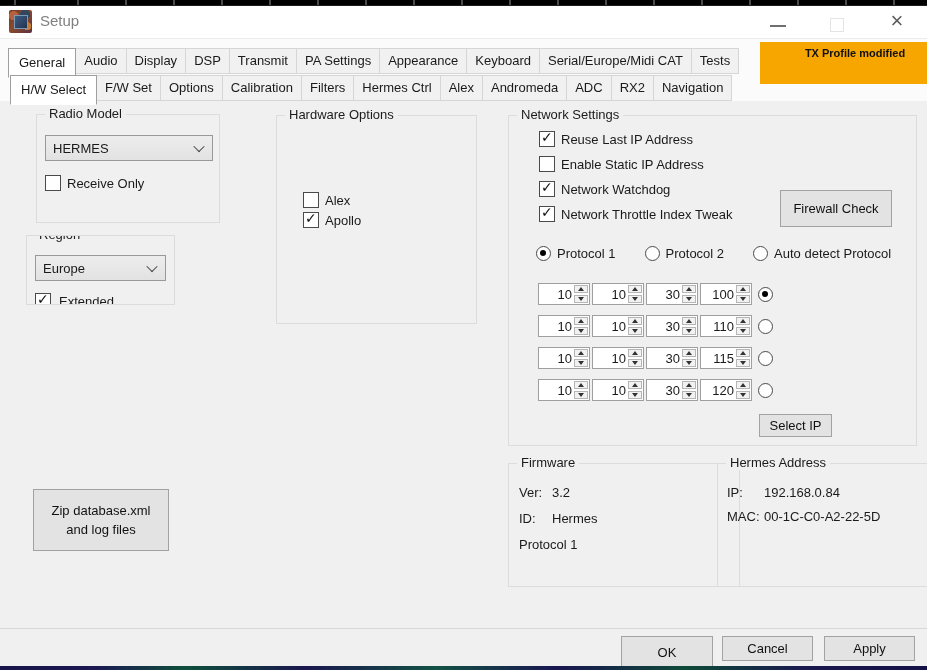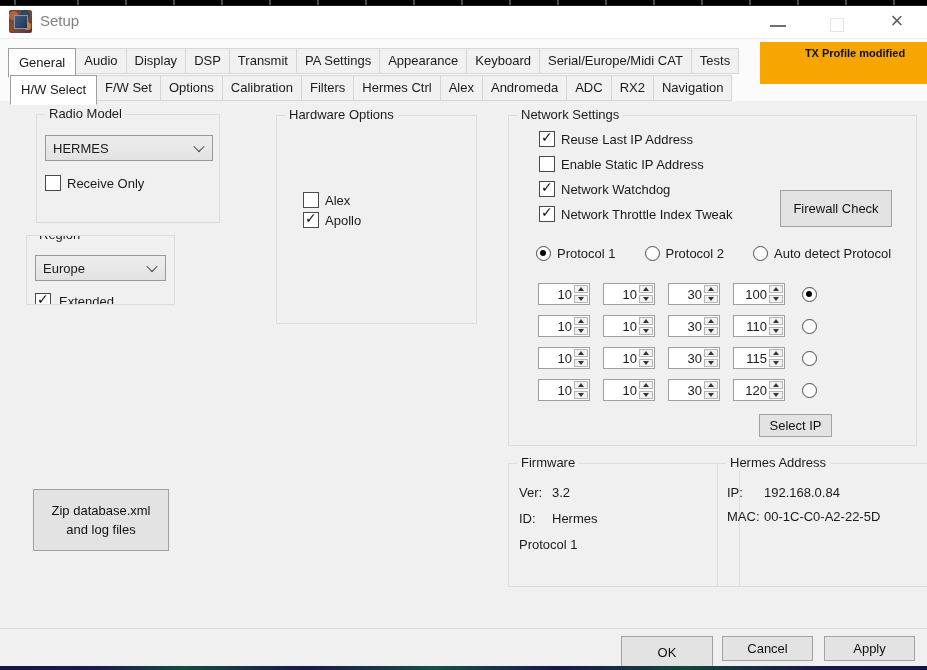--- a/index.html
+++ b/index.html
@@ -50,21 +50,21 @@
   .cb{width:14px;height:14px;border:1px solid #4a4a4a;background:#fff;flex:0 0 auto;position:relative;}
   .cb .mark{position:absolute;left:1px;top:-3px;font-size:14px;color:#111;}
   
   .rb{width:13px;height:13px;border:1px solid #4a4a4a;border-radius:50%;background:#fff;flex:0 0 auto;position:relative;}
   .rb .dot{position:absolute;left:3px;top:3px;width:6px;height:6px;border-radius:50%;background:#000;}
   
   .btn{position:absolute;background:#e3e3e3;border:1px solid #a2a2a2;box-sizing:border-box;
     display:flex;align-items:center;justify-content:center;text-align:center;font-size:13px;color:#111;}
   
   .ip-row{display:flex;align-items:center;margin-bottom:10px;}
-  .spin{width:52px;height:22px;background:#fff;border:1px solid #9f9f9f;box-sizing:border-box;display:flex;margin-right:13px;}
+  .spin{width:52px;height:22px;background:#fff;border:1px solid #9f9f9f;box-sizing:border-box;display:flex;margin-right:2px;}
   .spin .num{flex:1;text-align:right;padding:3px 2px 0 0;font-size:13px;}
   .spin .arrows{width:15px;display:flex;flex-direction:column;}
   .spin .arr{flex:1;margin:1px 1px 1px 0;background:#f2f2f2;border:1px solid #b5b5b5;display:flex;align-items:center;justify-content:center;}
   .tri-up{width:0;height:0;border-left:3.5px solid transparent;border-right:3.5px solid transparent;border-bottom:4px solid #333;}
   .tri-dn{width:0;height:0;border-left:3.5px solid transparent;border-right:3.5px solid transparent;border-top:4px solid #333;}
   .ip-row .rb{margin-left:4px;}
   
   .info-row{position:absolute;display:flex;}
   .info-row .lab{width:33px;}
   

